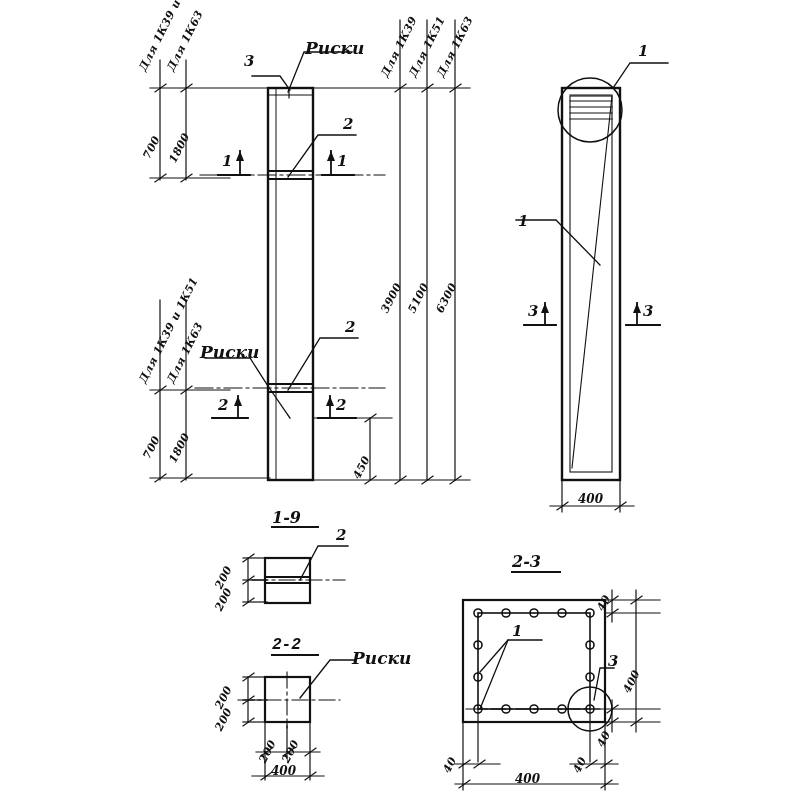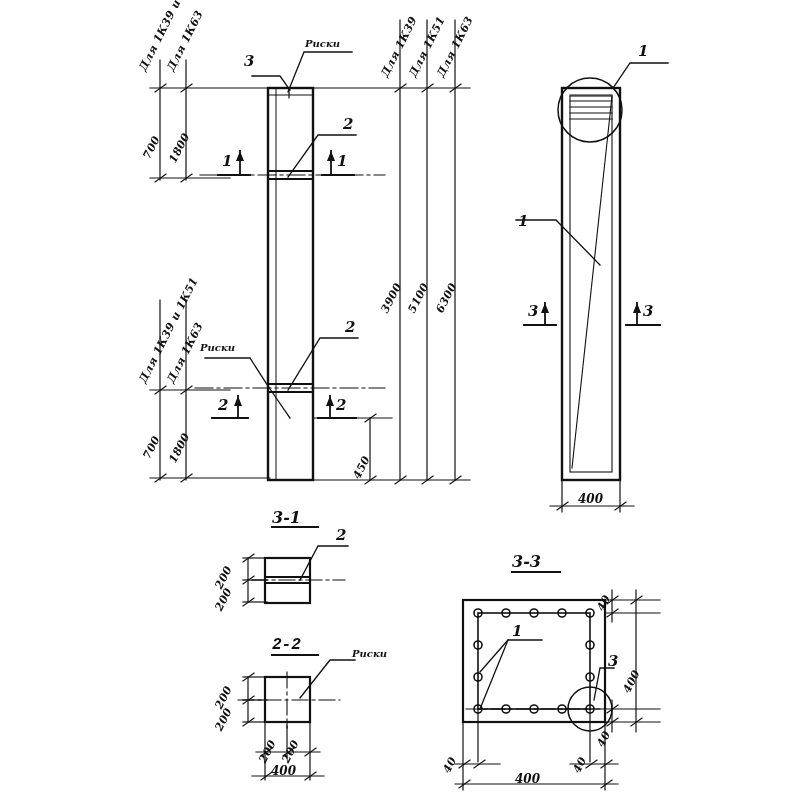--- a/index.html
+++ b/index.html
@@ -4,21 +4,21 @@
 <style>
   html,body{margin:0;padding:0;background:#ffffff;}
   body{width:800px;height:800px;font-family:"DejaVu Sans",sans-serif;}
   #sheet{position:relative;width:800px;height:800px;overflow:hidden;background:#fff;}
   svg{position:absolute;left:0;top:0;}
   .lbl{position:absolute;white-space:nowrap;font-family:"DejaVu Serif",serif;font-style:italic;font-weight:700;color:#111;}
   .dim{font-size:11px;letter-spacing:.3px;}
   .dimbig{font-size:12px;}
   .tag{font-size:15px;}
   .sect{font-size:16px;}
-  .note{font-size:10px;}
+  .note{font-size:17px;}
   .rot-main{transform:rotate(-63deg);transform-origin:left bottom;}
   .rot-v{transform:rotate(-63deg);transform-origin:left bottom;}
 </style>
 </head>
 <body>
 
 <div id="sheet">
 
   <svg width="800" height="800" viewBox="0 0 800 800">
     <g stroke="#111" fill="none" stroke-linecap="square">
@@ -344,34 +344,34 @@
   <div class="lbl dim rot-v" style="left:445px;top:302px;">6300</div>
 
   <div class="lbl dim rot-v" style="left:362px;top:468px;">450</div>
 
   <div class="lbl tag" style="left:638px;top:42px;">1</div>
   <div class="lbl tag" style="left:518px;top:212px;">1</div>
   <div class="lbl tag" style="left:528px;top:302px;">3</div>
   <div class="lbl tag" style="left:643px;top:302px;">3</div>
   <div class="lbl dimbig" style="left:578px;top:492px;">400</div>
 
-  <div class="lbl sect" style="left:272px;top:508px;">3-1</div>
+  <div class="lbl sect" style="left:272px;top:508px;">1-9</div>
   <div class="lbl tag" style="left:336px;top:526px;">2</div>
   <div class="lbl dim rot-v" style="left:224px;top:578px;">200</div>
   <div class="lbl dim rot-v" style="left:224px;top:600px;">200</div>
 
   <div class="lbl sect" style="left:272px;top:636px;font-family:Liberation Mono, monospace;">2-2</div>
   <div class="lbl note" style="left:352px;top:648px;">Риски</div>
   <div class="lbl dim rot-v" style="left:224px;top:698px;">200</div>
   <div class="lbl dim rot-v" style="left:224px;top:720px;">200</div>
   <div class="lbl dim rot-v" style="left:268px;top:752px;">200</div>
   <div class="lbl dim rot-v" style="left:291px;top:752px;">200</div>
   <div class="lbl dimbig" style="left:271px;top:764px;">400</div>
 
-  <div class="lbl sect" style="left:512px;top:552px;">3-3</div>
+  <div class="lbl sect" style="left:512px;top:552px;">2-3</div>
   <div class="lbl tag" style="left:512px;top:622px;">1</div>
   <div class="lbl tag" style="left:608px;top:652px;">3</div>
   <div class="lbl dim rot-v" style="left:606px;top:600px;">40</div>
   <div class="lbl dim rot-v" style="left:606px;top:736px;">40</div>
   <div class="lbl dim rot-v" style="left:452px;top:762px;">40</div>
   <div class="lbl dim rot-v" style="left:582px;top:762px;">40</div>
   <div class="lbl dim rot-v" style="left:632px;top:682px;">400</div>
   <div class="lbl dimbig" style="left:515px;top:772px;">400</div>
 
 </div>

